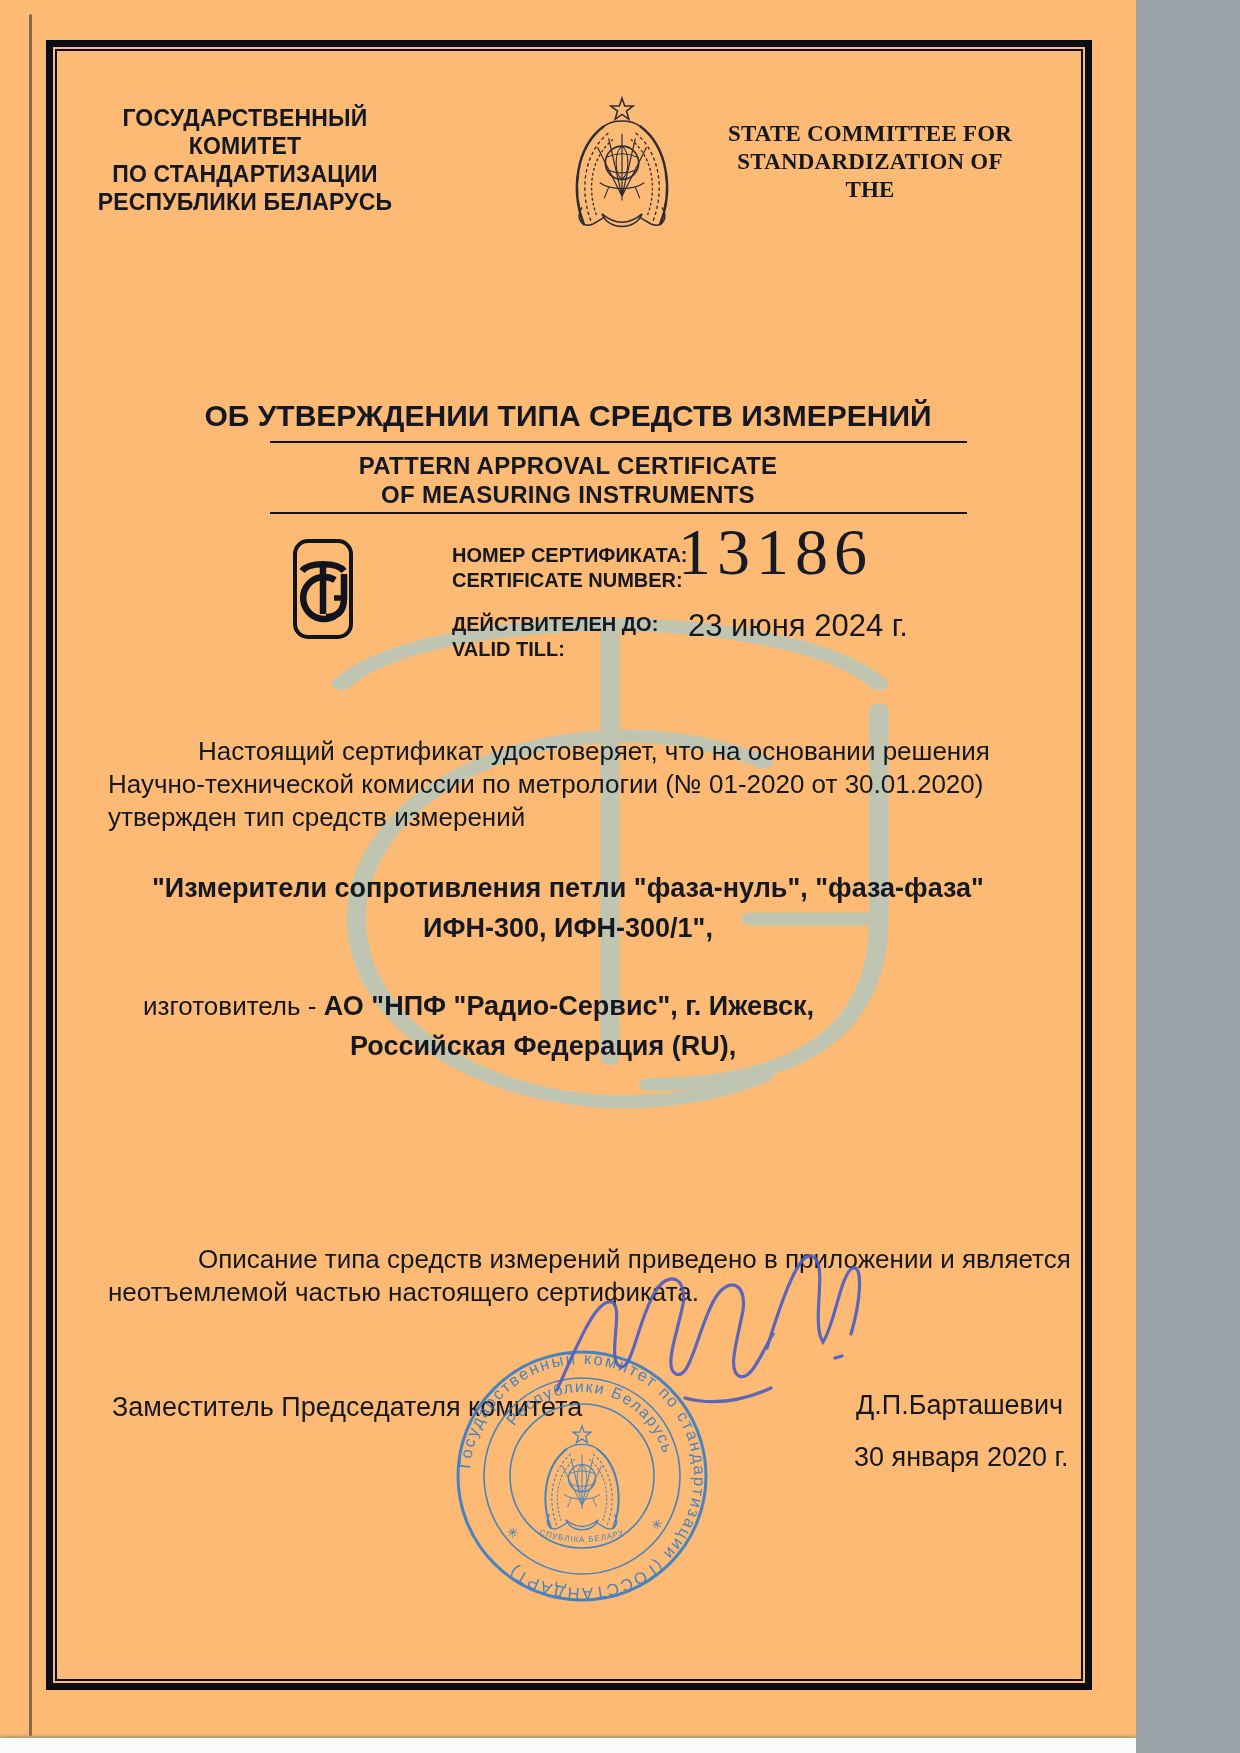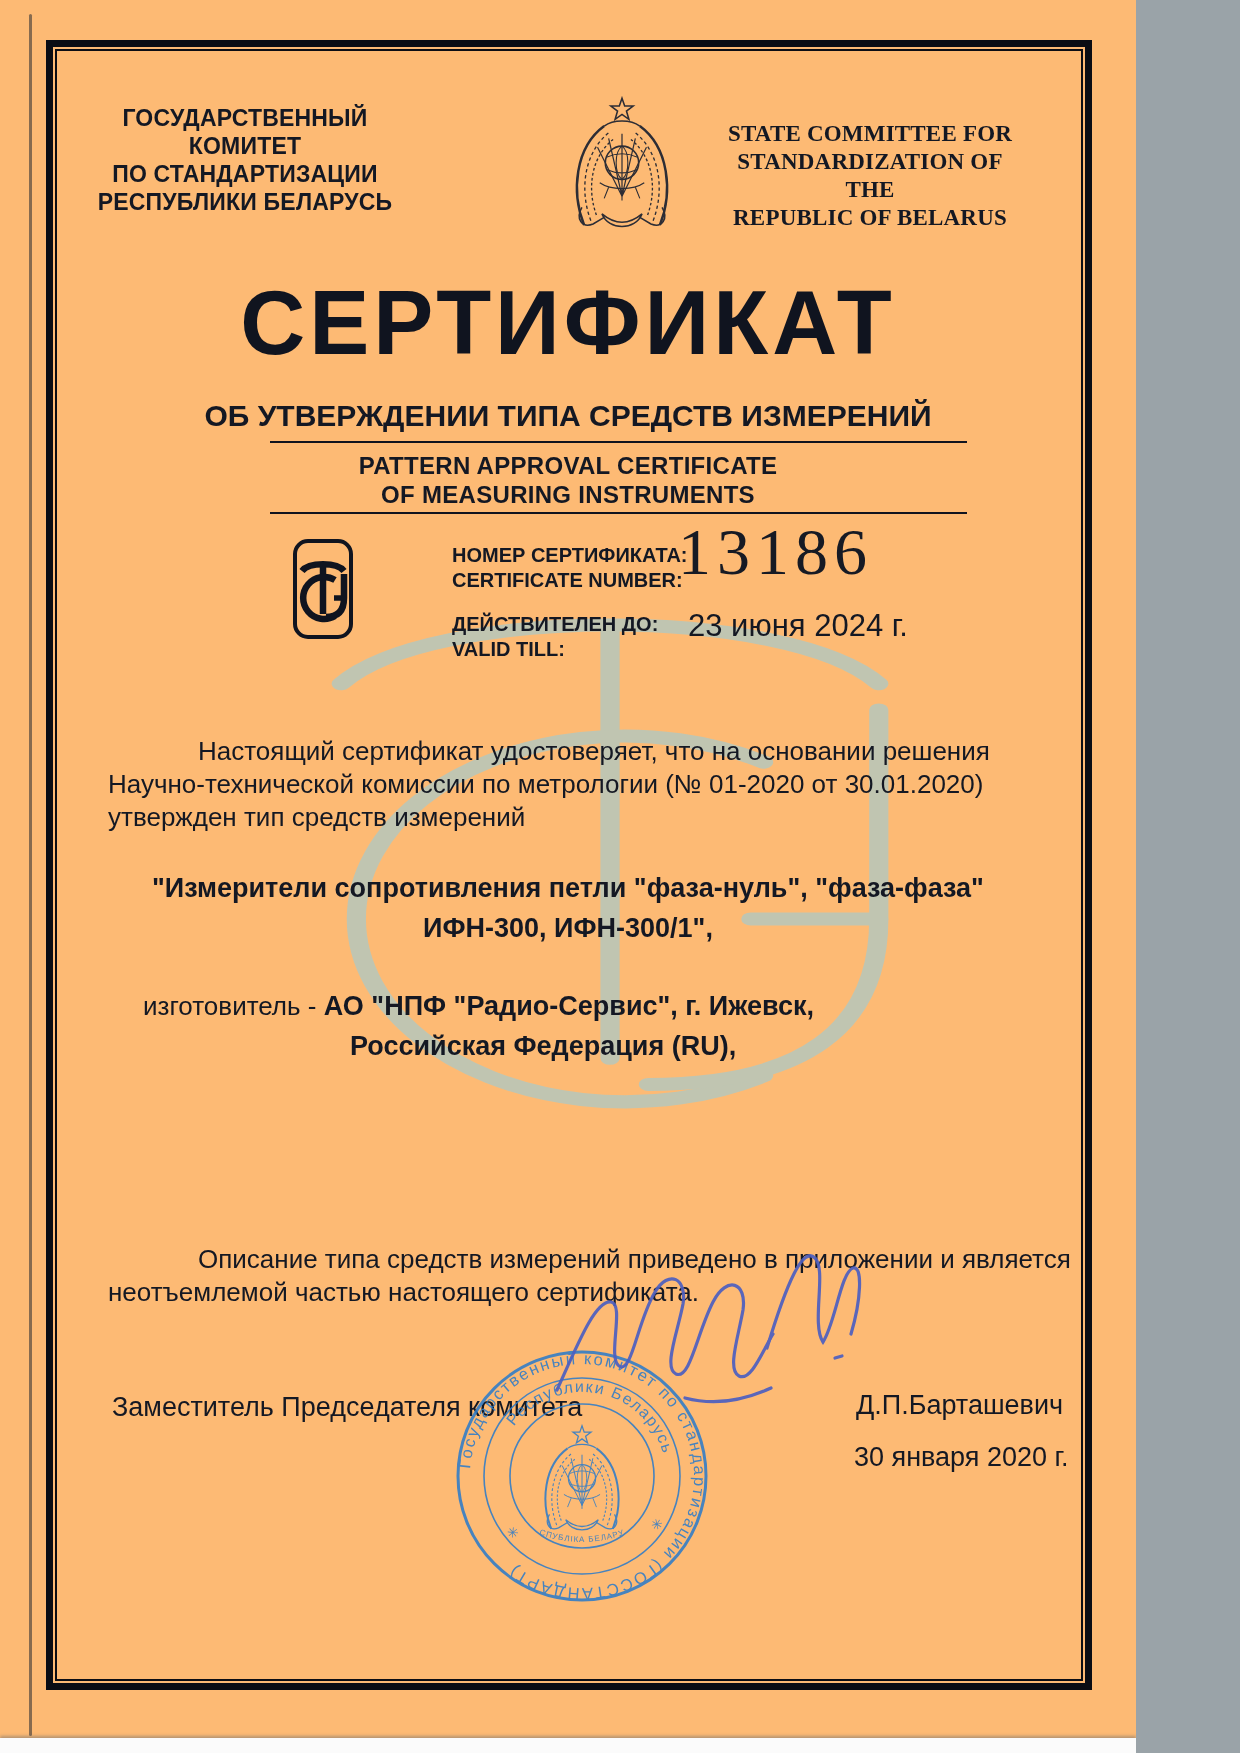--- a/index.html
+++ b/index.html
@@ -101,24 +101,22 @@
     <div>РЕСПУБЛИКИ БЕЛАРУСЬ</div>
   </div>
 
   <svg class="abs" style="left:566px; top:96px; color:#1c2230; opacity:.92;" width="112" height="138" viewBox="0 0 100 124">
     <use href="#arms"></use>
   </svg>
 
   <div class="abs hdr" style="left:712px; top:120px; width:316px;font-family:Liberation Serif, serif;">
     <div>STATE COMMITTEE FOR</div>
     <div>STANDARDIZATION OF THE</div>
-    <div>REPUBLIC OF BELARUS</div>
-  </div>
-
-  <div class="abs title">СЕРТИФИКАТ</div>
+  </div>
+
   <div class="abs subtitle-ru">ОБ УТВЕРЖДЕНИИ ТИПА СРЕДСТВ ИЗМЕРЕНИЙ</div>
   <div class="abs rule" style="left:270px; top:441px; width:697px;"></div>
   <div class="abs sub-en" style="top:452px;">PATTERN APPROVAL CERTIFICATE</div>
   <div class="abs sub-en" style="top:481px;">OF MEASURING INSTRUMENTS</div>
   <div class="abs rule" style="left:270px; top:512px; width:697px;"></div>
 
   <svg class="abs" style="left:292px; top:538px;" width="62" height="102" viewBox="0 0 62 102">
     <rect x="3" y="3" width="56" height="96" rx="13" fill="none" stroke="#10141f" stroke-width="4"></rect>
     <g fill="none" stroke="#10141f" stroke-width="6.5">
       <path d="M10,33 C17,24 45,24 52,33"></path>

